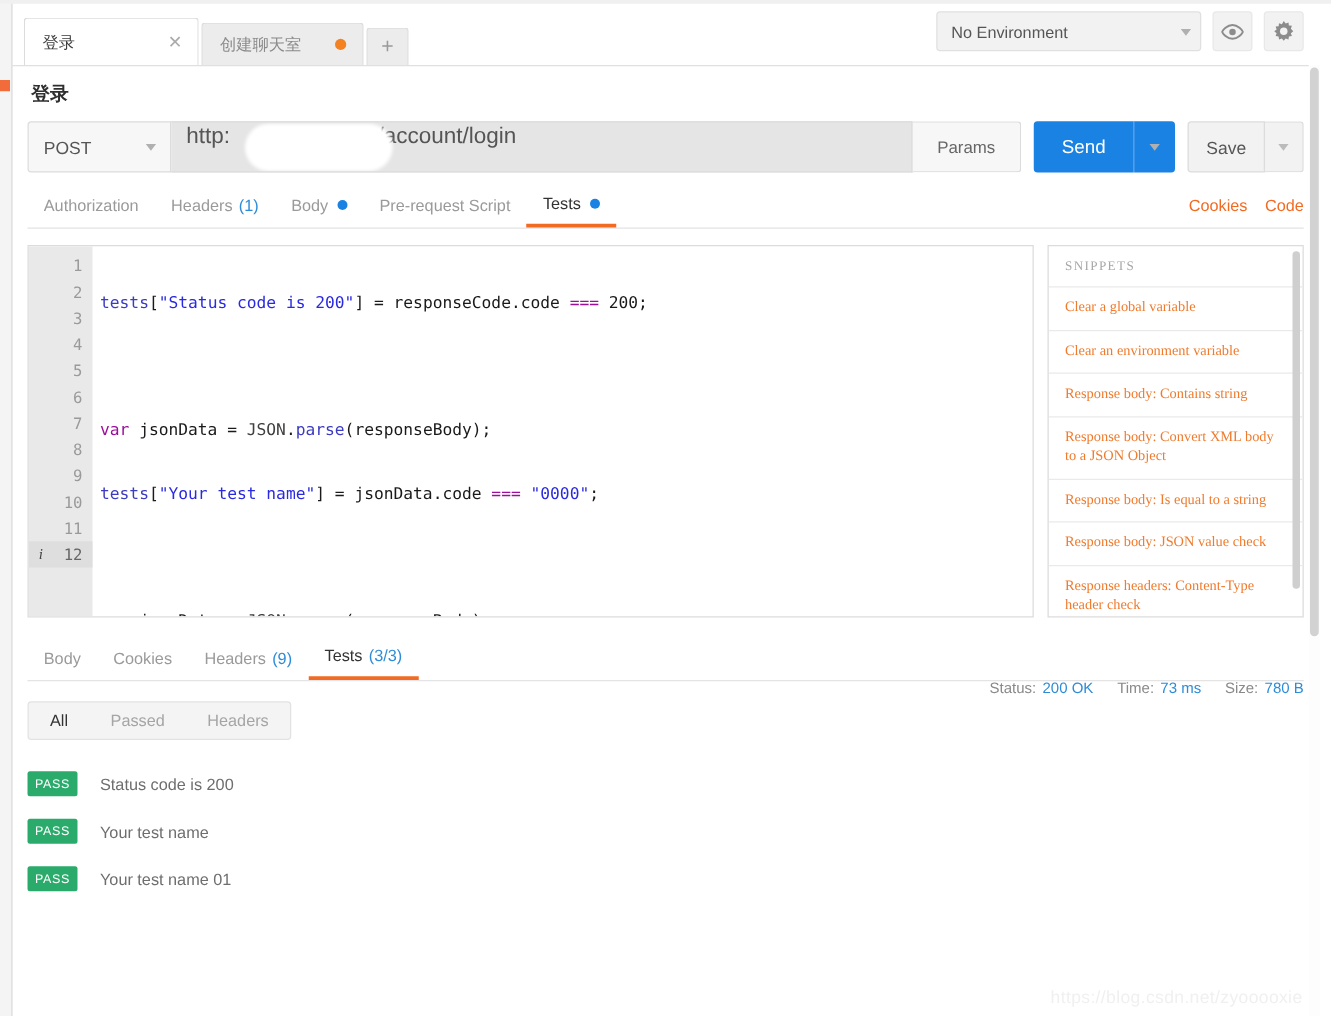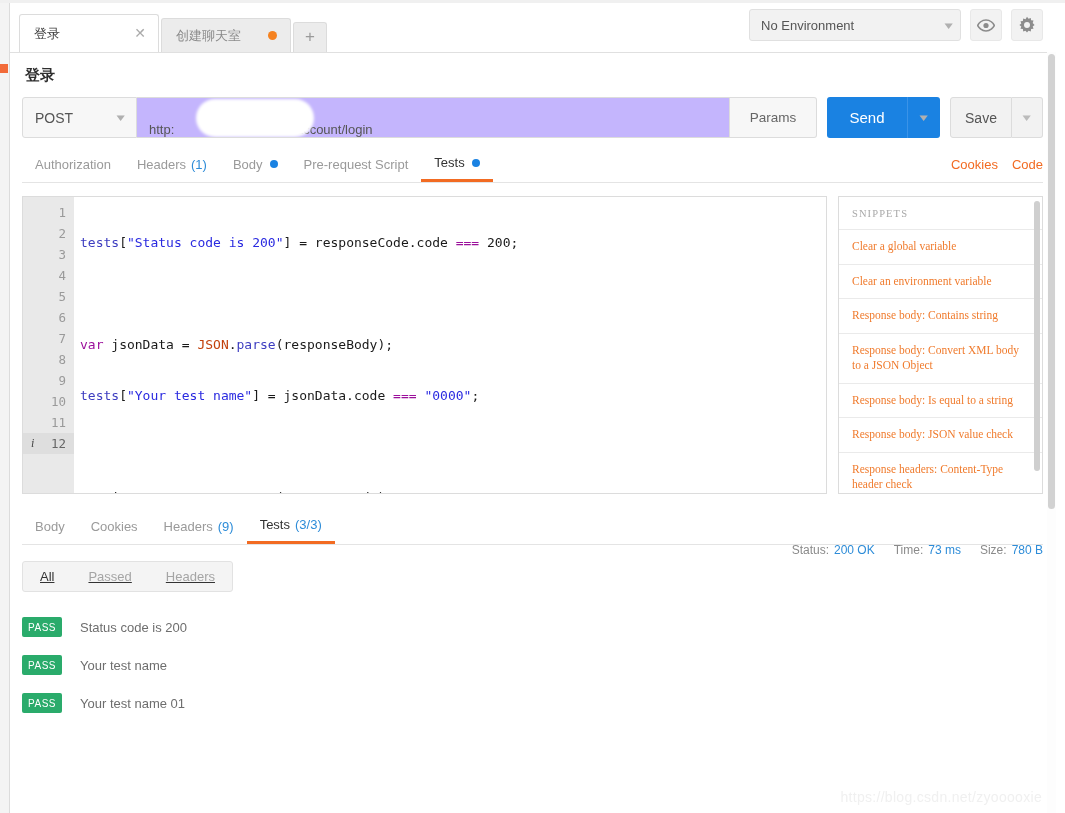--- a/index.html
+++ b/index.html
@@ -184,25 +184,25 @@
     font-size: 14px;
     color: #555;
     cursor: pointer;
   }
   #method-box .m-label { flex: 1; }
   #url-box {
     flex: 1;
     box-sizing: border-box;
     border: 1px solid #dcdcdc;
     border-left: none;
-    background: #c4b5fd;
-    display: flex;
-    align-items: flex-end;
+    background: #e5e5e5;
+    display: flex;
+    align-items: flex-start;
     padding: 0 12px;
-    font-size: 13px;
+    font-size: 18px;
     color: #555;
     position: relative;
     overflow: hidden;
   }
   #url-redaction {
     position: absolute;
     left: 62px; top: 4px;
     width: 112px; height: 32px;
     background: #ffffff;
     border-radius: 16px;
@@ -376,21 +376,21 @@
     overflow: hidden;
   }
   .cline {
     height: 21px;
     line-height: 21px;
     color: #1a1a1a;
   }
   .k-str-blue { color: #2a2ae0; }
   .k-kw       { color: #9b0f9b; }
   .k-op       { color: #9b0f9b; }
-  .k-obj      { color: #c2410c; }
+  .k-obj      { color: #404040; }
   .k-fn       { color: #3c3cc0; }
 
   #snippets {
     width: 205px;
     margin-left: 11px;
     box-sizing: border-box;
     border: 1px solid #dcdcdc;
     background: #fff;
     overflow: hidden;
     position: relative;
@@ -440,21 +440,20 @@
   #resp-meta b { font-weight: normal; color: #2d8cd8; margin-left: 5px; }
 
   
   #test-filter {
     margin: 16px 0 0 13px;
     display: inline-flex;
     border: 1px solid #e2e2e2;
     border-radius: 3px;
     overflow: hidden;
     background: #f4f4f4;
-    text-decoration: underline;
   }
   .filt {
     padding: 7px 17px;
     font-size: 13px;
     color: #a5a5a5;
     cursor: pointer;
   }
   .filt.active { color: #333; }
 
   #test-results { margin: 16px 0 0 13px; }

